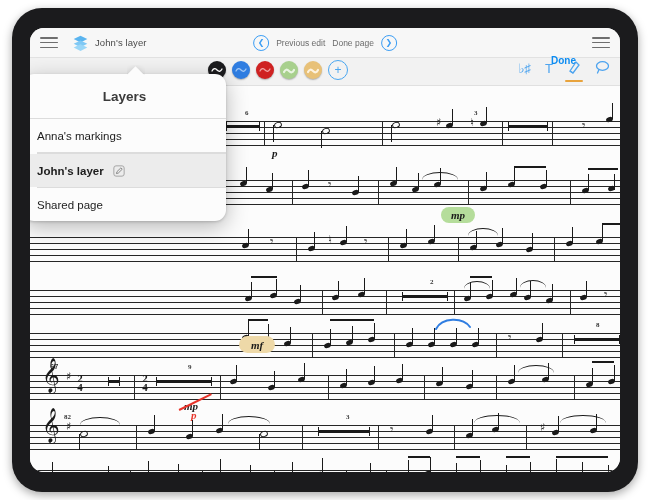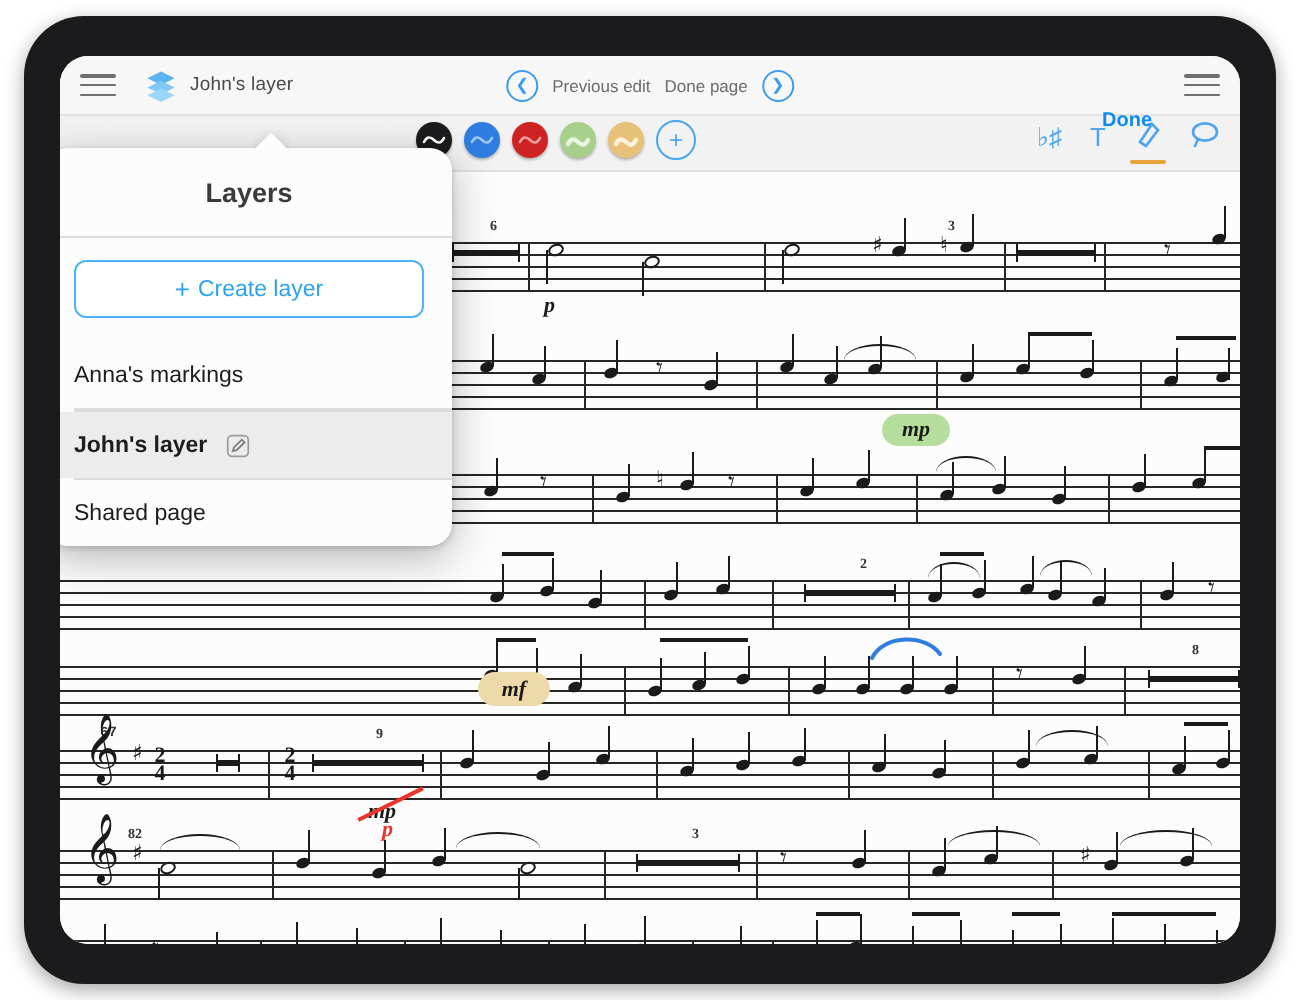--- a/index.html
+++ b/index.html
@@ -798,25 +798,20 @@
           <i></i>
         </div>
     </div>
 
     <div class="popover">
       <div class="pop-arrow"></div>
 
       <div class="pop-title">Layers</div>
       <div class="pop-sep" style="margin-left:0;"></div>
 
-      <div class="create-wrap">
-        <div class="create-btn">
-          <span class="plus">+</span><span>Create layer</span>
-        </div>
-      </div>
 
       <div class="lrow">
         <span>Anna's markings</span>
       </div>
       <div class="pop-sep"></div>
 
       <div class="pop-sep"></div>
 
       <div class="lrow sel">
         <span>John's layer</span>

